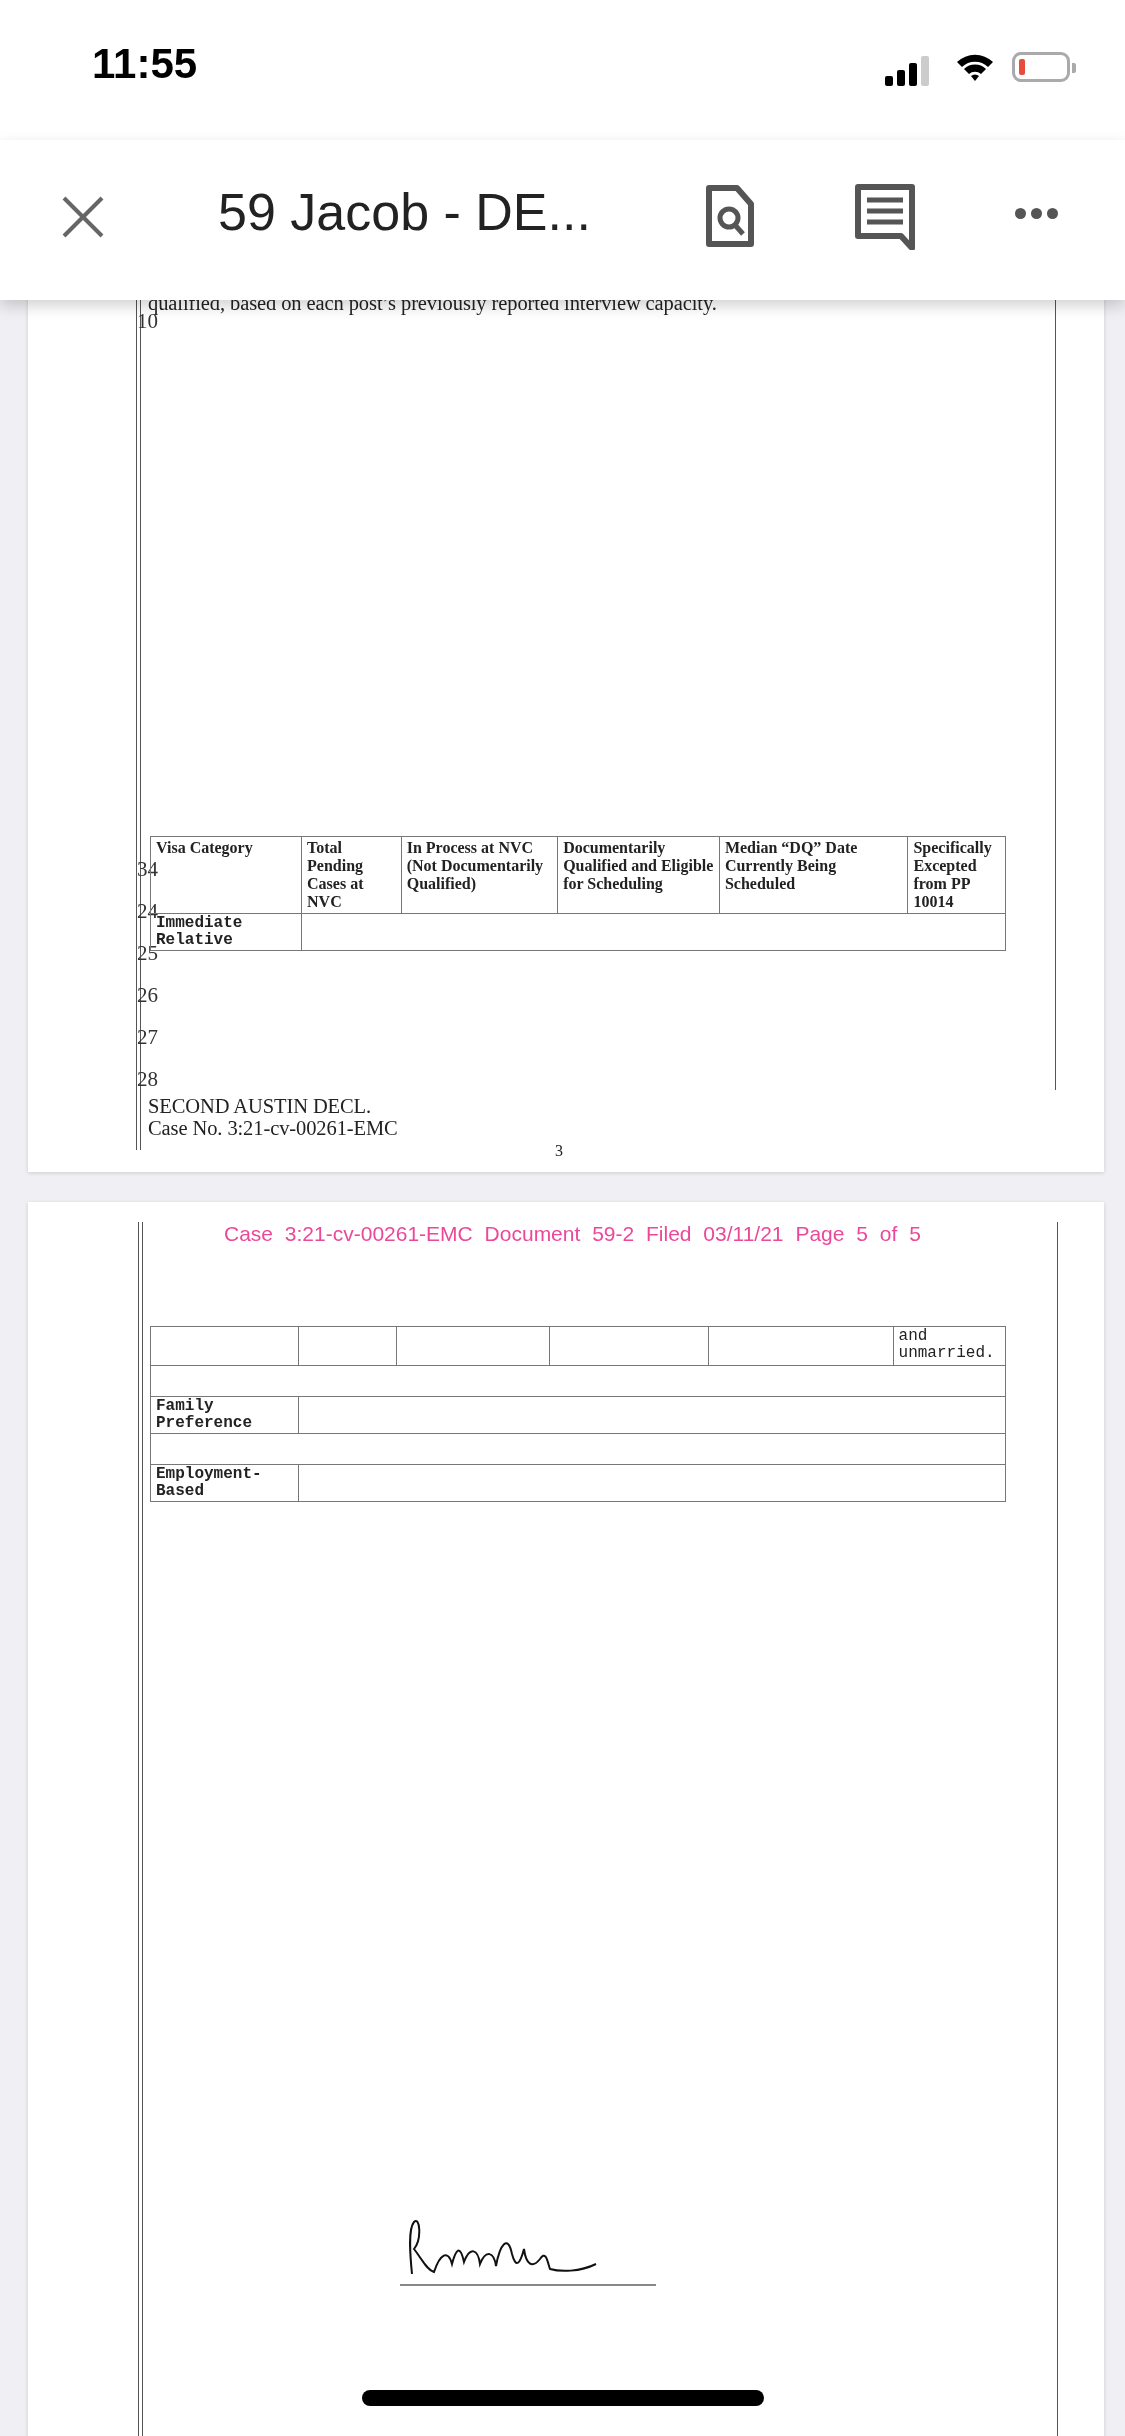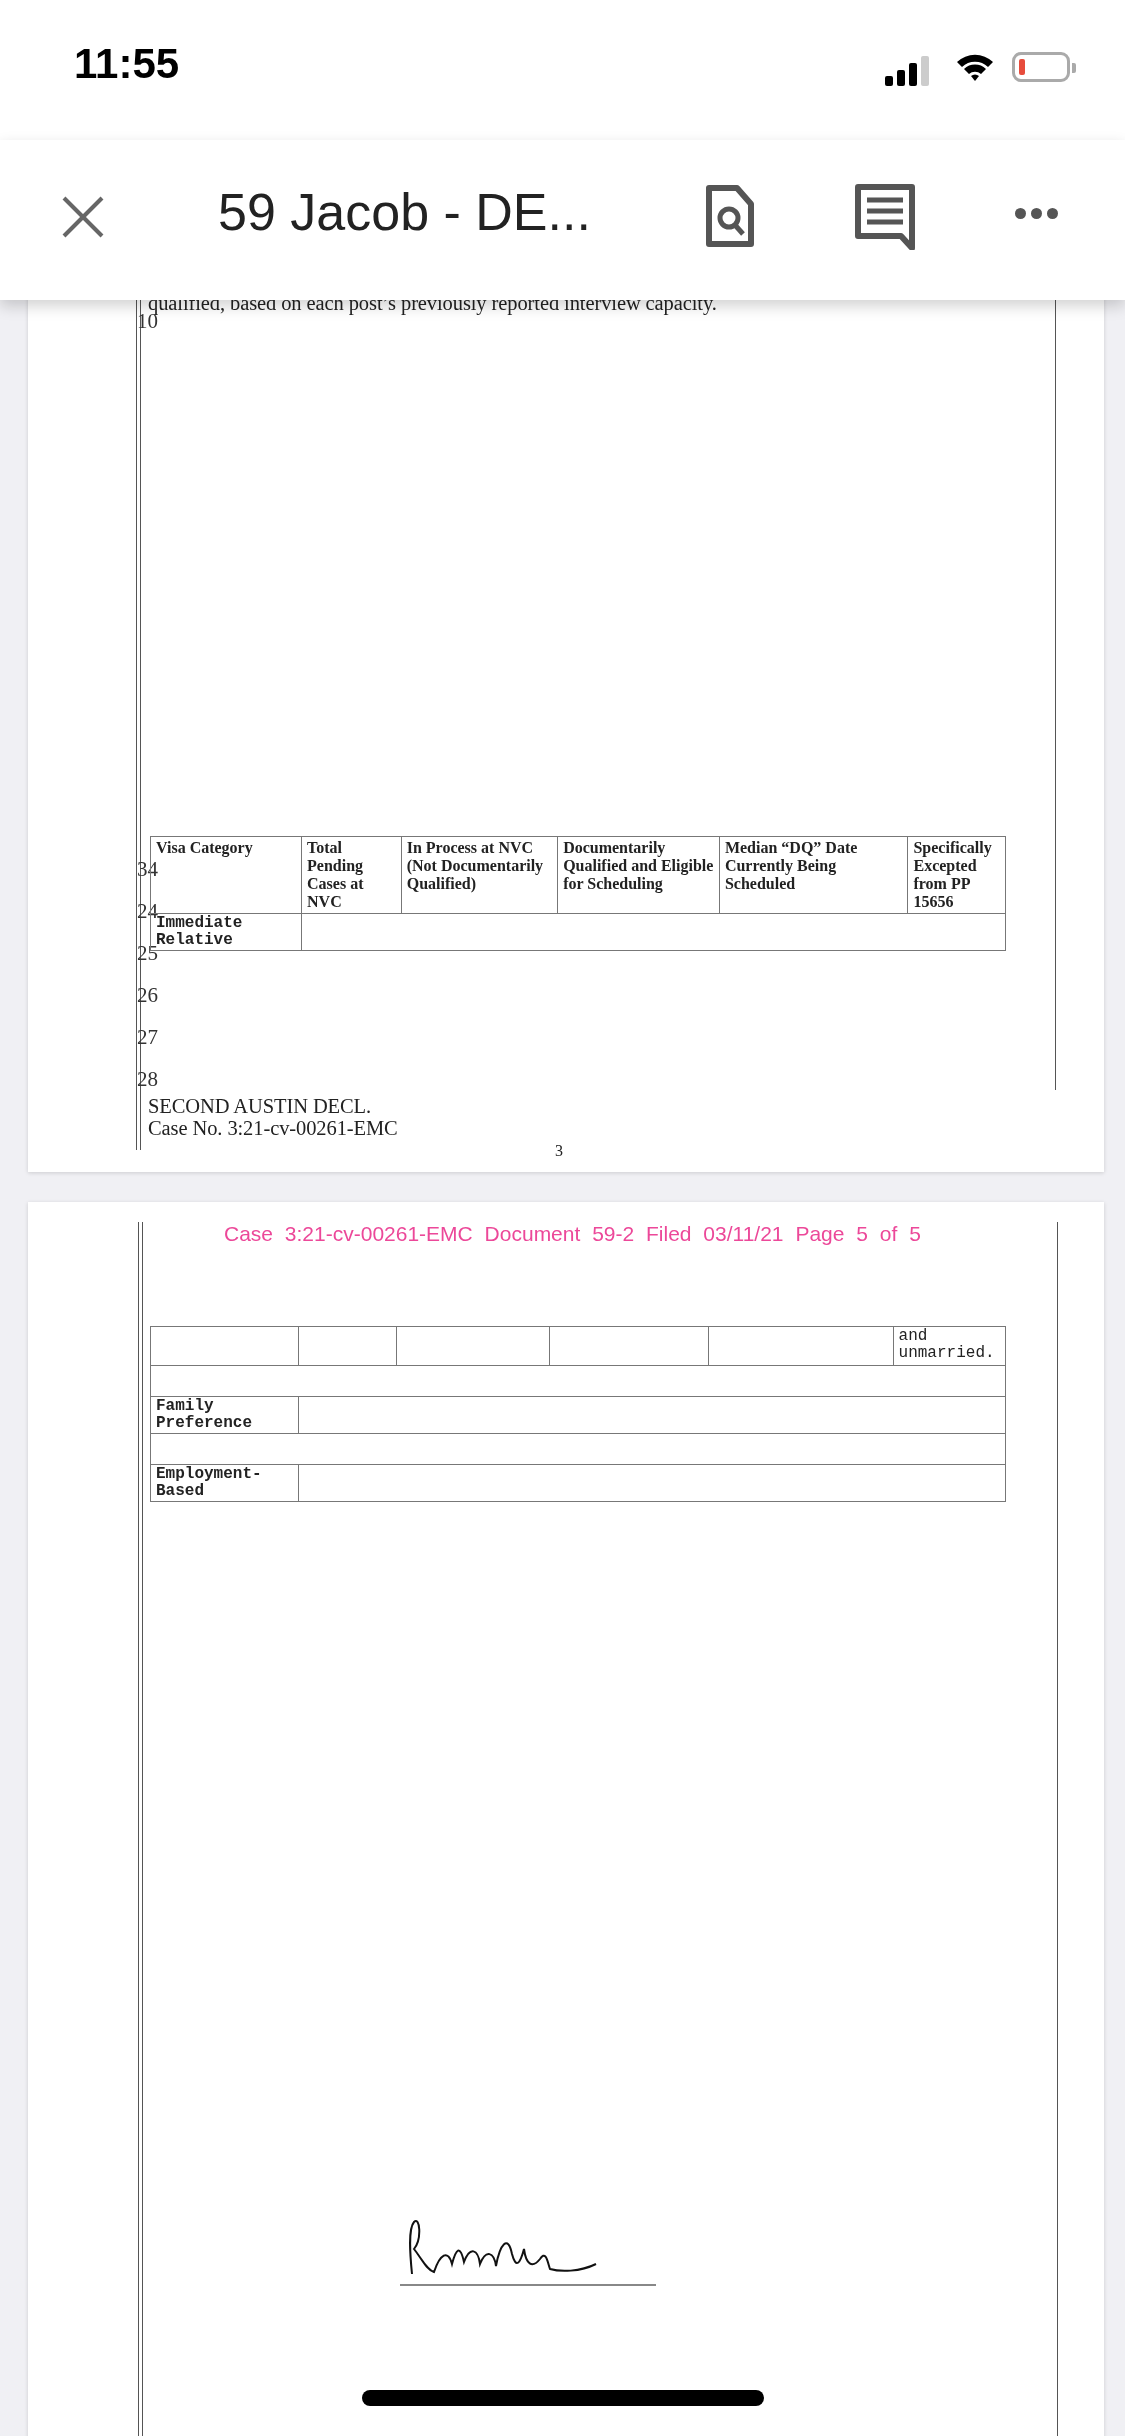--- a/index.html
+++ b/index.html
@@ -1,18 +1,18 @@
 <!DOCTYPE html>
 <html><head>
 <meta charset="utf-8">
 <style>
   html, body { margin:0; padding:0; }
   body { width:1125px; height:2436px; background:#f0f0f4; position:relative; overflow:hidden; font-family:"Liberation Serif", serif; color:#222; }
   .status-bar { position:absolute; top:0; left:0; width:1125px; height:140px; background:#fff; }
-  .time { position:absolute; left:74px; top:40px; font-family:"Liberation Sans", sans-serif; font-size:42px; font-weight:600; color:#000;text-align:right; }
+  .time { position:absolute; left:92px; top:40px; font-family:"Liberation Sans", sans-serif; font-size:42px; font-weight:600; color:#000;text-align:right; }
   .sig { position:absolute; left:885px; top:52px; display:flex; align-items:flex-end; gap:4px; height:34px; }
   .sig span { display:block; width:8px; background:#000; border-radius:2px; }
   .wifi { position:absolute; left:955px; top:48px; width:40px; height:40px; }
   .battery { position:absolute; left:1012px; top:52px; width:58px; height:30px; border:3px solid #aaa; border-radius:9px; box-sizing:border-box; }
   .battery .lvl { position:absolute; left:4px; top:4px; width:6px; height:16px; background:#e74c3c; border-radius:2px; }
   .battery .nub { position:absolute; right:-9px; top:8px; width:4px; height:10px; background:#aaa; border-radius:0 2px 2px 0; }
   .toolbar { position:absolute; top:140px; left:0; width:1125px; height:160px; background:#fff; box-shadow:0 6px 14px rgba(0,0,0,0.18); z-index:5; }
   .close { position:absolute; left:58px; top:52px; width:50px; height:50px; }
   .title { position:absolute; left:218px; top:42px; font-family:"Liberation Sans", sans-serif; font-size:52px; color:#222; }
   .ico-find { position:absolute; left:705px; top:44px; width:50px; height:64px; }
@@ -97,21 +97,21 @@
   <div class="ln" style="top:850px">28</div>
 
   <table class="v" style="top:636px">
     <tbody>
         <tr>
       <th style="width:130px">Visa Category</th>
       <th style="width:82px">Total Pending Cases at NVC</th>
       <th style="width:135px">In Process at NVC (Not Documentarily Qualified)</th>
       <th style="width:140px">Documentarily Qualified and Eligible for Scheduling</th>
       <th style="width:165px">Median “DQ” Date Currently Being Scheduled</th>
-      <th style="width:80px">Specifically Excepted from PP 15656</th>
+      <th style="width:80px">Specifically Excepted from PP 10014</th>
     </tr>
     <tr>
       <td class="grp">Immediate Relative</td>
       <td colspan="5"></td>
     </tr>
     </tbody>
       <tbody id="p1rows"></tbody>
   </table>
 
   <div class="txt" style="top:895px;line-height:22px;">SECOND AUSTIN DECL.</div>

